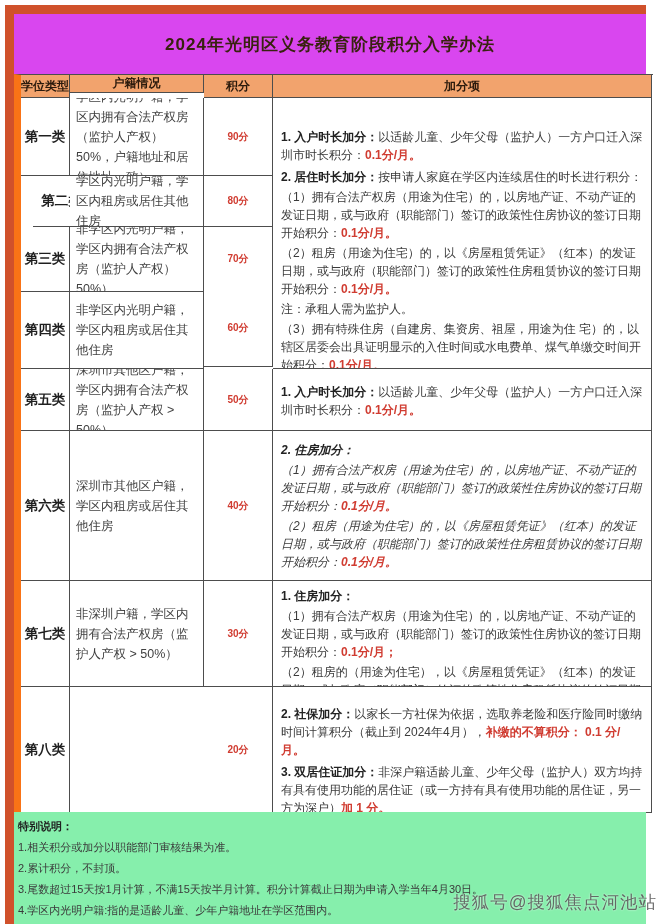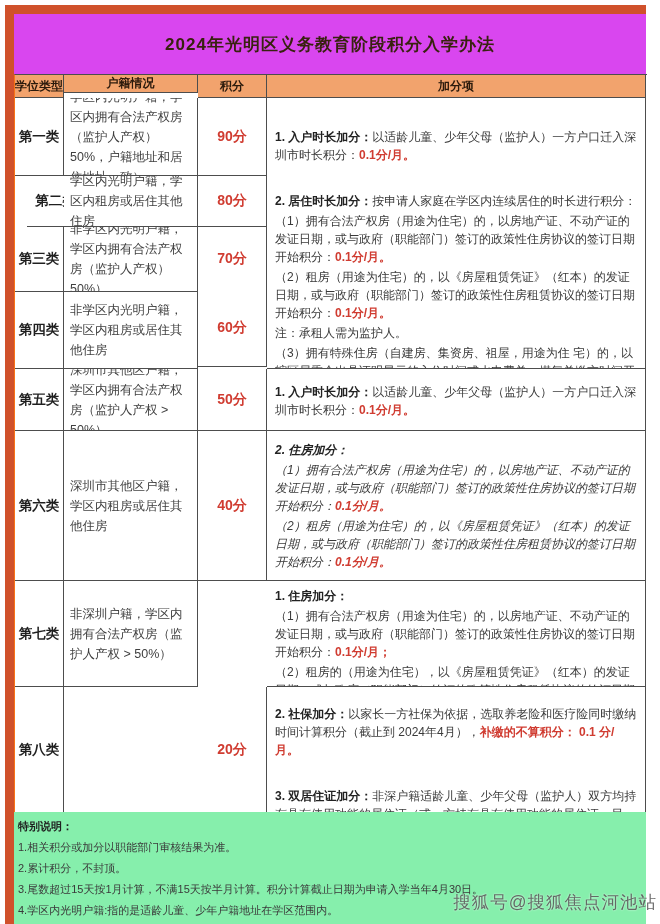--- a/index.html
+++ b/index.html
@@ -7,34 +7,34 @@
         font-family:"Liberation Sans","DejaVu Sans",sans-serif;color:#3f3f3f;}
   
   #frame{position:absolute;left:5px;top:5px;width:641px;height:960px;
          border:9px solid #d0512b;box-sizing:border-box;background:#ffffff;}
   
   .titlebar{position:absolute;left:14px;top:14px;width:632px;height:60px;background:#d946ef;
             display:flex;align-items:center;justify-content:center;}
   .titlebar .t{font-size:17px;font-weight:bold;color:#38220f;letter-spacing:1px;}
   
   #table{position:absolute;left:14px;top:74px;width:632px;height:738px;
-         border-top:1px solid #4d4d4d;border-left:1px solid #f97316;box-sizing:content-box;}
+         border-top:1px solid #4d4d4d;border-left:7px solid #f97316;box-sizing:content-box;}
   .cell{position:absolute;border-right:1px solid #4d4d4d;border-bottom:1px solid #4d4d4d;
         box-sizing:border-box;background:#ffffff;overflow:hidden;}
   .hdr{background:#f2a36d;display:flex;align-items:center;justify-content:center;
        font-size:12px;font-weight:bold;color:#2b1a0c;}
   .cat{display:flex;align-items:center;justify-content:center;font-size:13.5px;
        font-weight:bold;color:#1f1f1f;}
   .hukou{display:flex;align-items:center;font-size:12.5px;line-height:20px;color:#3f3f3f;
          padding:4px 6px;}
-  .score{display:flex;align-items:center;justify-content:center;font-size:14px;
+  .score{display:flex;align-items:center;justify-content:center;font-size:10px;
          font-weight:bold;color:#d03c31;}
   .bonus{font-size:12px;line-height:18px;color:#3a3a3a;padding:4px 8px 2px 8px;}
   .bonus p{margin:2px 0;}
-  .bonus p.gap{margin-top:28px;}
+  .bonus p.gap{margin-top:4px;}
   .bonus .hd{font-weight:bold;color:#222222;}
   .red{color:#d03c31;font-weight:bold;}
   .pad-a{padding-top:28px;}
   .pad-b{padding-top:12px;}
   .pad-c{padding-top:8px;font-style:italic;}
   .pad-d{padding-top:4px;}
   .pad-e{padding-top:16px;}
   
   #notes{position:absolute;left:14px;top:812px;width:632px;height:112px;background:#86efac;
          padding:4px 4px 0 4px;box-sizing:border-box;font-size:11px;line-height:21px;
@@ -128,20 +128,23 @@
       </div>
     <div class="cell score" style="left:183px;top:215px;width:69px;height:77px;">
         <span>60分</span>
       </div>
     <div class="cell score" style="left:183px;top:294px;width:69px;height:62px;">
         <span>50分</span>
       </div>
     <div class="cell score" style="left:183px;top:356px;width:69px;height:150px;">
         <span>40分</span>
       </div>
+    <div class="cell score" style="left:183px;top:506px;width:69px;height:106px;">
+        <span>30分</span>
+      </div>
     <div class="cell score" style="left:183px;top:612px;width:69px;height:126px;">
         <span>20分</span>
       </div>
 
     <div class="cell bonus pad-a" style="left:252px;top:23px;width:379px;height:271px;">
       <p><span class="hd">1. 入户时长加分：</span><span>以适龄儿童、少年父母（监护人）一方户口迁入深圳市时长积分：</span><span class="red">0.1分/月。</span></p>
       <p class="gap"><span class="hd">2. 居住时长加分：</span><span>按申请人家庭在学区内连续居住的时长进行积分：</span></p>
       <p><span>（1）拥有合法产权房（用途为住宅）的，以房地产证、不动产证的发证日期，或与政府（职能部门）签订的政策性住房协议的签订日期开始积分：</span><span class="red">0.1分/月。</span></p>
       <p><span>（2）租房（用途为住宅）的，以《房屋租赁凭证》（红本）的发证日期，或与政府（职能部门）签订的政策性住房租赁协议的签订日期开始积分：</span><span class="red">0.1分/月。</span></p>
       <p><span>注：承租人需为监护人。</span></p>

